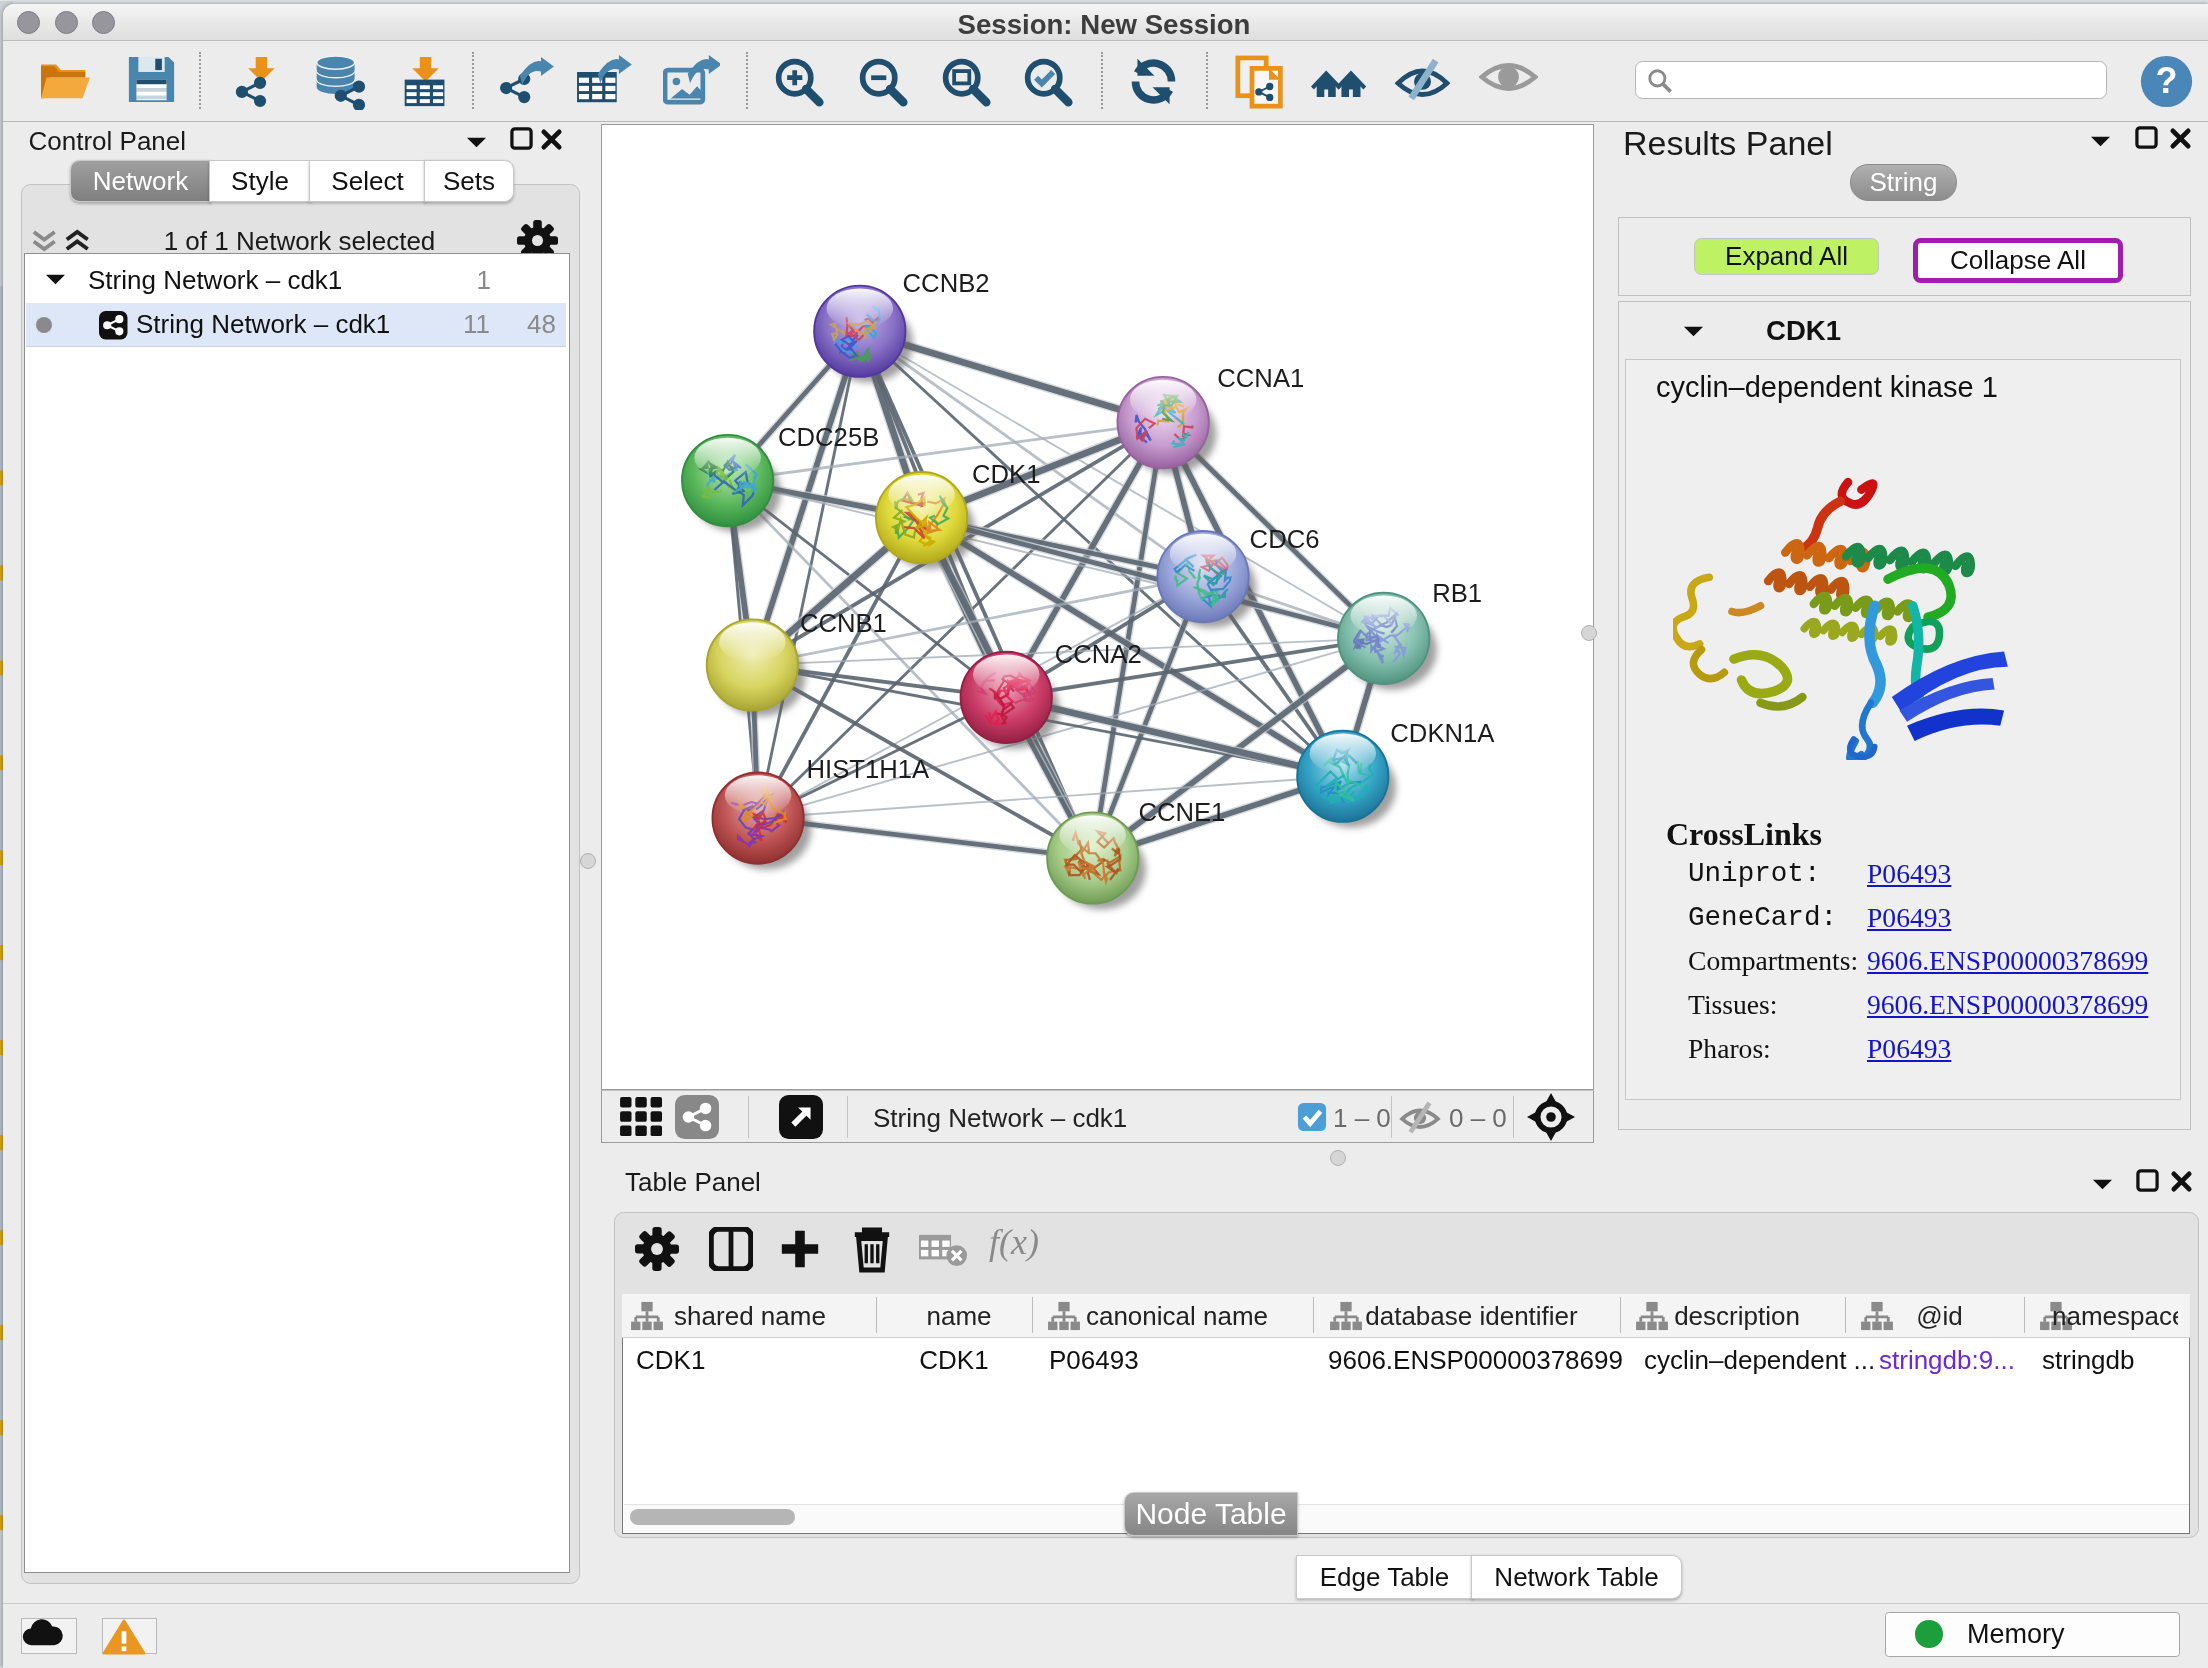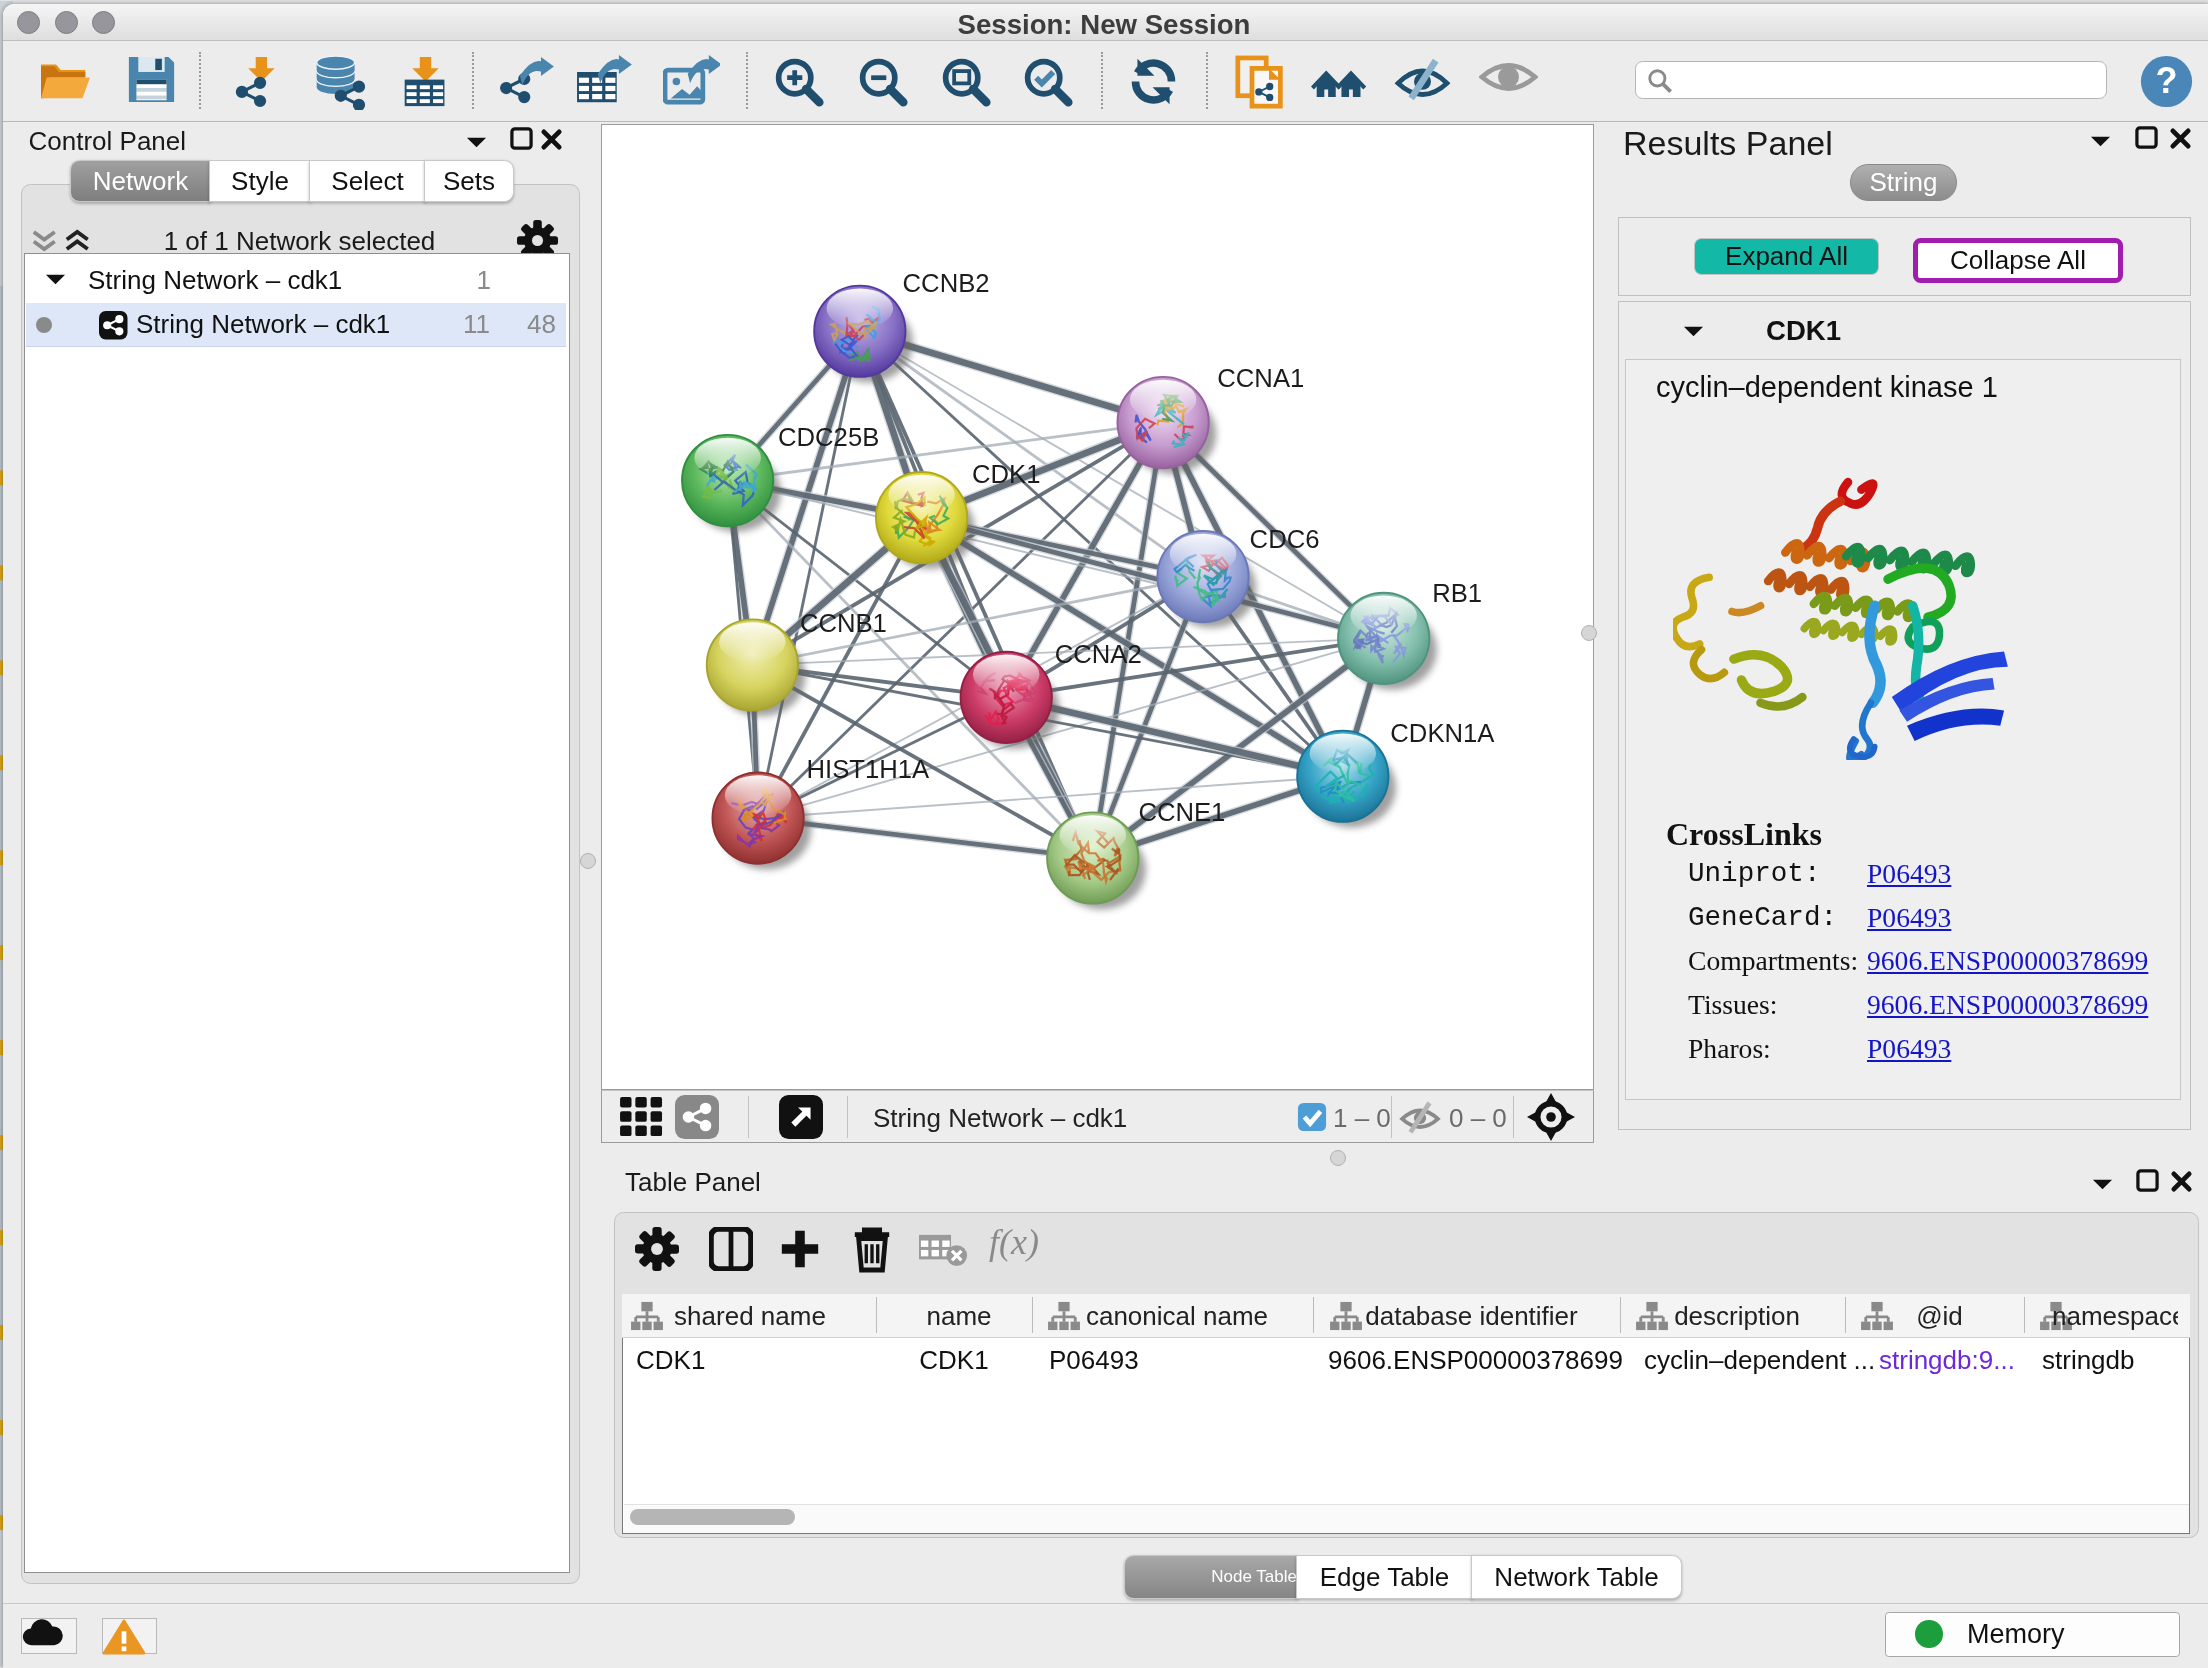--- a/index.html
+++ b/index.html
@@ -670,21 +670,21 @@
       <rect x="2" y="2" width="20" height="20" rx="3" fill="none" stroke="#111" stroke-width="3.4"></rect>
     </svg>
   </div>
 <div style="position:absolute;left:2169px;top:127px">
     <svg width="23" height="23" viewBox="0 0 24 24" style="">
       <path d="M4 4 L20 20 M20 4 L4 20" stroke="#111" stroke-width="5" stroke-linecap="round"></path>
     </svg>
   </div>
 <div style="position:absolute;left:1850px;top:164px;width:105px;height:35px;background:linear-gradient(#b0b0b0,#8c8c8c);border:1px solid #8a8a8a;border-radius:18px;color:#fff;font-size:26px;text-align:center;line-height:34px;">String</div>
 <div style="position:absolute;left:1618px;top:217px;width:571px;height:77px;background:#ececec;border:1.9px solid #c0c0c0"></div>
-<div style="position:absolute;left:1694px;top:238px;width:183px;height:35px;background:#14b8a6;border:1px solid #c3c3c3;border-radius:7.6px;font-size:26px;text-align:center;line-height:34px;color:#111">Expand All</div>
+<div style="position:absolute;left:1694px;top:238px;width:183px;height:35px;background:#bef264;border:1px solid #c3c3c3;border-radius:7.6px;font-size:26px;text-align:center;line-height:34px;color:#111">Expand All</div>
 <div style="position:absolute;left:1913px;top:238px;width:200px;height:35px;background:#fff;border:5px solid #a21caf;border-radius:7.6px;font-size:26px;text-align:center;line-height:34px;color:#111">Collapse All</div>
 <div style="position:absolute;left:1618px;top:301px;width:571px;height:827px;background:#ececec;border:1.9px solid #c0c0c0"></div>
 <div style="position:absolute;left:1682px;top:320px">
     <svg width="23" height="23" viewBox="0 0 24 24" style="">
       <path d="M2 7 h20 l-10 10z" fill="#111"></path>
     </svg>
   </div>
 <div style="position:absolute;left:1766px;top:315px;font-size:27.6px;font-weight:bold;color:#111">CDK1</div>
 <div style="position:absolute;left:1625px;top:359px;width:556px;height:741px;background:#efefef;border:1.9px solid #c6c6c6;box-sizing:border-box"></div>
 <div style="position:absolute;left:1656px;top:371px;font-size:29px;color:#111">cyclin–dependent kinase 1</div>
@@ -858,21 +858,21 @@
 <div style="position:absolute;left:2052px;top:1301px;width:126px;font-size:26px;color:#222;text-align:center;white-space:nowrap;overflow:hidden">namespace</div>
 <div style="position:absolute;left:636px;top:1345px;width:240px;font-size:26px;color:#111;text-align:left;white-space:nowrap">CDK1</div>
 <div style="position:absolute;left:876px;top:1345px;width:156px;font-size:26px;color:#111;text-align:center;white-space:nowrap">CDK1</div>
 <div style="position:absolute;left:1049px;top:1345px;width:257px;font-size:26px;color:#111;text-align:left;white-space:nowrap">P06493</div>
 <div style="position:absolute;left:1328px;top:1345px;width:285px;font-size:26px;color:#111;text-align:left;white-space:nowrap">9606.ENSP00000378699</div>
 <div style="position:absolute;left:1644px;top:1345px;width:200px;font-size:26px;color:#111;text-align:left;white-space:nowrap">cyclin–dependent ...</div>
 <div style="position:absolute;left:1879px;top:1345px;width:143px;font-size:26px;color:#6d28d9;text-align:left;white-space:nowrap">stringdb:9...</div>
 <div style="position:absolute;left:2042px;top:1345px;width:143px;font-size:26px;color:#111;text-align:left;white-space:nowrap">stringdb</div>
 <div style="position:absolute;left:624px;top:1504px;width:1565px;height:27.6px;background:#fafafa;border-top:1px solid #e2e2e2"></div>
 <div style="position:absolute;left:630px;top:1509px;width:165px;height:16px;border-radius:8.6px;background:#b5b5b5"></div>
-<div style="position:absolute;left:1124px;top:1555px;width:172px;height:42px;background:linear-gradient(#a8a8a8,#858585);color:#fff;border-radius:9.5px 0 0 9.5px;border:1px solid #c8c8c8;font-size:17px;text-align:right;line-height:42px;box-shadow:0 1.9px 2.9px rgba(0,0,0,0.25)">Node Table</div>
+<div style="position:absolute;left:1124px;top:1492px;width:172px;height:42px;background:linear-gradient(#a8a8a8,#858585);color:#fff;border-radius:9.5px 0 0 9.5px;border:1px solid #c8c8c8;font-size:30px;text-align:center;line-height:42px;box-shadow:0 1.9px 2.9px rgba(0,0,0,0.25)">Node Table</div>
 <div style="position:absolute;left:1296px;top:1555px;width:175px;height:42px;background:#fff;color:#111;;border:1px solid #c8c8c8;font-size:26px;text-align:center;line-height:42px;box-shadow:0 1.9px 2.9px rgba(0,0,0,0.25)">Edge Table</div>
 <div style="position:absolute;left:1471px;top:1555px;width:209px;height:42px;background:#fff;color:#111;border-radius:0 9.5px 9.5px 0;border:1px solid #c8c8c8;font-size:26px;text-align:center;line-height:42px;box-shadow:0 1.9px 2.9px rgba(0,0,0,0.25)">Network Table</div>
 <div style="position:absolute;left:2.9px;top:1603px;width:2206px;height:66px;background:#ececec;border-top:1.9px solid #c9c9c9"></div>
 <div style="position:absolute;left:21px;top:1618px;width:54px;height:34px;background:#f2f2f2;border:1.9px solid #b9b9b9;text-align:center">
     <svg width="42" height="30" viewBox="0 0 44 32" style="">
       <path d="M10 28 a9 9 0 0 1 -1 -18 a12 12 0 0 1 23 -2 a8 8 0 0 1 2 20z" fill="#111"></path>
     </svg>
   </div>
 <div style="position:absolute;left:102px;top:1618px;width:53px;height:34px;background:#f2f2f2;border:1.9px solid #b9b9b9;text-align:center">
     <svg width="42" height="36" viewBox="0 0 44 38" style="">

